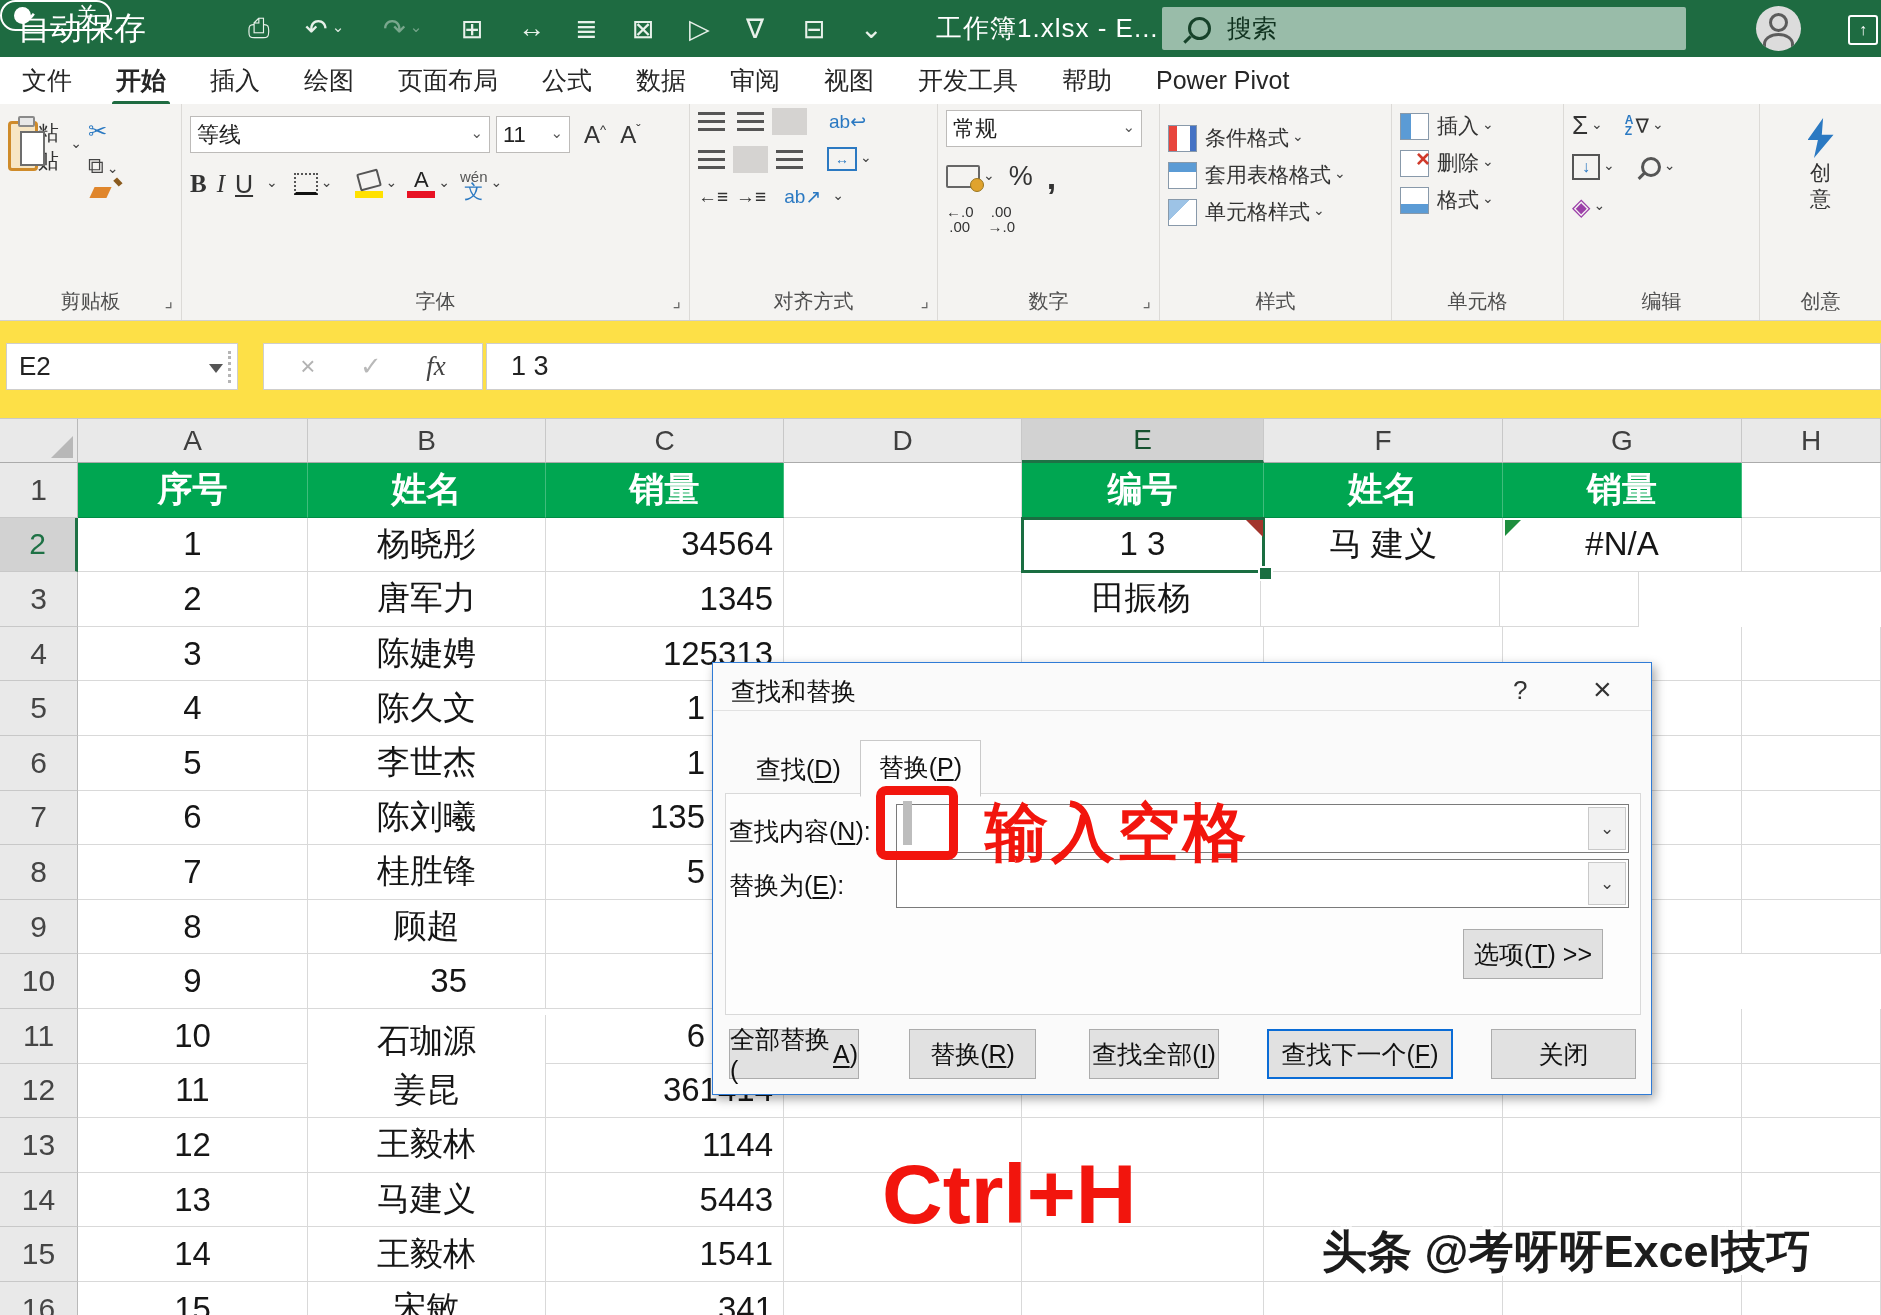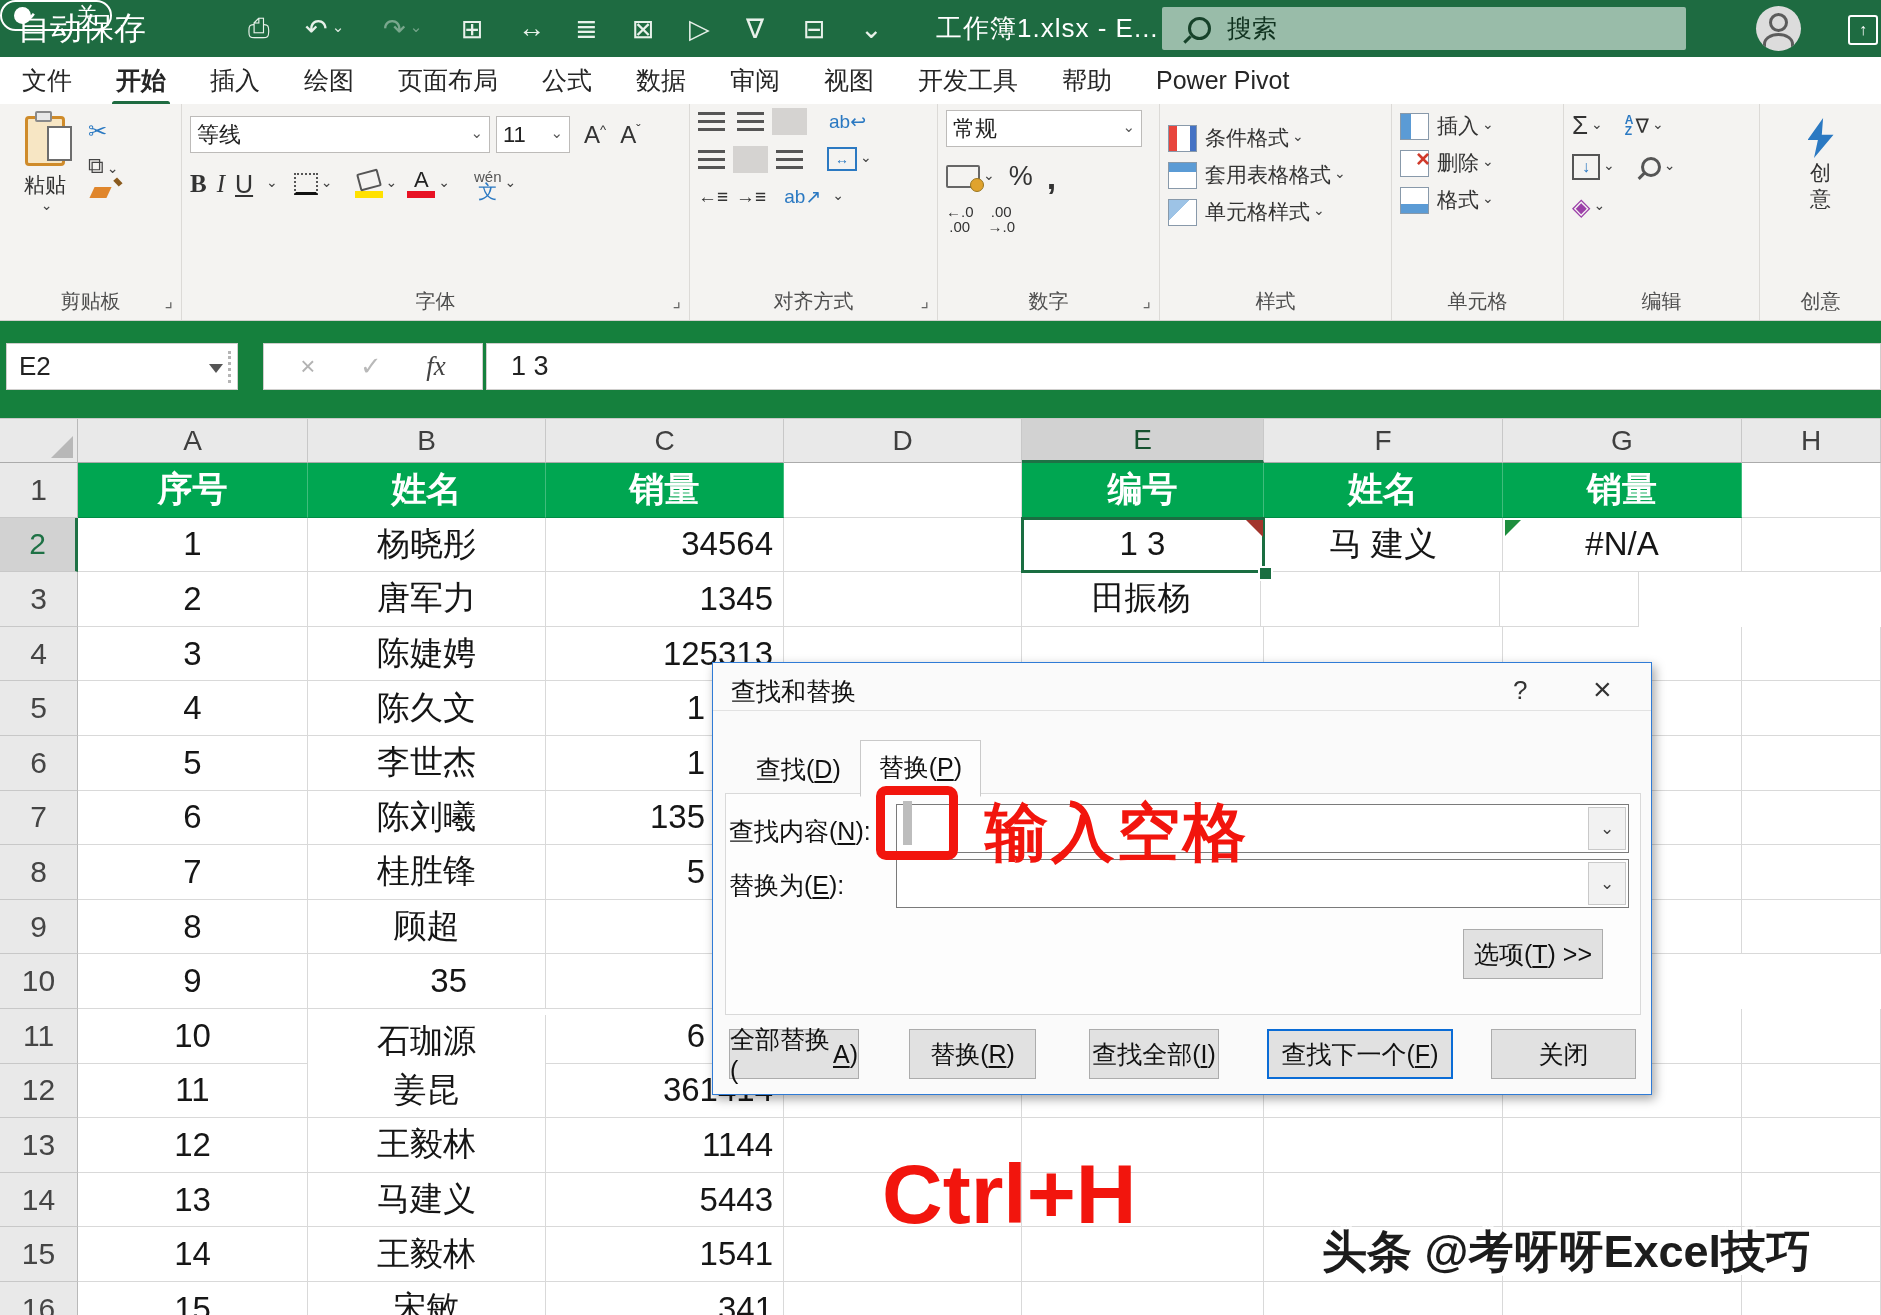--- a/index.html
+++ b/index.html
@@ -41,21 +41,21 @@
   .rg-content{flex:1;padding:10px 8px 0 8px;box-sizing:border-box;}
   .rg-label{height:32px;text-align:center;font-size:20px;color:#4e4e4e;position:relative;}
   .launcher{position:absolute;right:8px;top:2px;font-size:18px;color:#666;}
   .combo{background:#fff;border:1px solid #bdbbb9;height:37px;display:flex;align-items:center;box-sizing:border-box;
          font-size:22px;color:#222;padding:0 6px;justify-content:space-between;}
   .combo .chev2{color:#555;font-size:15px;}
   .rsmall{font-size:21px;color:#333;display:inline-flex;align-items:center;margin-right:10px;}
   .chev2{font-size:14px;color:#444;margin-left:3px;transform:translateY(-2px);}
   .rowline{display:flex;align-items:center;margin-top:9px;}
   
-  .paste-big{display:flex;flex-direction:column;align-items:center;width:74px;float:left;margin-right:6px;}
+  .paste-big{display:flex;flex-direction:row;align-items:center;width:74px;float:left;margin-right:6px;}
   .clip-ic{width:34px;height:44px;border:3px solid #cf8b2a;border-radius:4px;background:#f7e6c4;position:relative;margin-top:2px;}
   .clip-ic::before{content:"";position:absolute;top:-8px;left:7px;width:13px;height:7px;border:2px solid #8a8a8a;background:#e8e8e8;border-radius:2px;}
   .clip-ic::after{content:"";position:absolute;right:-10px;top:7px;width:21px;height:31px;background:#fff;border:2px solid #6d6d6d;}
   .paste-lab{font-size:21px;color:#333;margin-top:5px;}
   .clip-col{display:flex;flex-direction:column;margin-top:4px;gap:8px;}
   .ic-cut{color:#2b79c2;font-size:23px;}
   .ic-copy{color:#444;font-size:22px;}
   .brush{width:17px;height:11px;background:#e0862c;transform:skewX(-25deg);position:relative;margin-left:4px;}
   .brush::after{content:"";position:absolute;right:-9px;top:-7px;width:10px;height:4px;background:#8a5a1e;transform:rotate(35deg);}
   
@@ -99,21 +99,21 @@
   .az{font-size:12px;line-height:11px;white-space:pre;color:#2b79c2;font-weight:bold;margin-right:2px;}
   .funnel{color:#333;font-size:20px;}
   .filldown{width:24px;height:22px;border:2px solid #555;color:#2b79c2;font-size:16px;display:inline-flex;align-items:center;justify-content:center;}
   .mag2{width:14px;height:14px;border:3px solid #555;border-radius:50%;position:relative;display:inline-block;}
   .mag2::after{content:"";position:absolute;width:3px;height:8px;background:#555;left:-4px;top:12px;transform:rotate(45deg);}
   .eraser{color:#9b3fa8;font-size:24px;}
   
   .bolt{width:26px;height:40px;background:#2b79c2;clip-path:polygon(60% 0,0 55%,40% 55%,25% 100%,100% 42%,55% 42%);margin:4px auto 2px;}
   .ideas-lab{font-size:21px;color:#333;text-align:center;line-height:26px;white-space:pre-line;}
   
-  .fbar{position:absolute;left:0;top:321px;width:1881px;height:98px;background:#15803d;border-bottom:1px solid #c9c9c9;box-sizing:border-box;}
+  .fbar{position:absolute;left:0;top:321px;width:1881px;height:98px;background:#fde047;border-bottom:1px solid #c9c9c9;box-sizing:border-box;}
   .namebox{position:absolute;left:6px;top:22px;width:232px;height:47px;background:#fff;border:1px solid #cfcecc;box-sizing:border-box;
            display:flex;align-items:center;font-size:26px;color:#222;padding-left:12px;}
   .nb-arrow{position:absolute;right:14px;top:20px;width:0;height:0;border-left:7px solid transparent;border-right:7px solid transparent;border-top:9px solid #555;}
   .fb-dots{position:absolute;left:228px;top:30px;height:32px;border-left:3px dotted #b5b5b5;}
   .fxbox{position:absolute;left:263px;top:22px;width:220px;height:47px;background:#fff;border:1px solid #cfcecc;box-sizing:border-box;
          display:flex;align-items:center;justify-content:space-around;padding:0 14px;}
   .fx-x{color:#b3b3b3;font-size:26px;}
   .fx-check{color:#b9b9b9;font-size:26px;}
   .fx-fx{font-family:"Liberation Serif",serif;font-style:italic;font-size:27px;color:#444;}
   .fcontent{position:absolute;left:486px;top:22px;width:1395px;height:47px;background:#fff;border:1px solid #cfcecc;box-sizing:border-box;
@@ -267,21 +267,21 @@
               </span>
               <span class="chev2">⌄</span>
             </span>
           <span class="rsmall">
             <span class="fcol-ic">
                 <span class="a">A</span>
                 <span class="bar"></span>
               </span>
               <span class="chev2">⌄</span>
             </span>
-          <span class="rsmall" style="margin-left:14px">
+          <span class="rsmall" style="">
             <span class="wen">
                 <span class="top">wén</span>
                 <span class="bot">文</span>
               </span>
               <span class="chev2">⌄</span>
             </span>
         </div>
       </div>
       <div class="rg-label"><span>字体</span>
         <span class="launcher">⌟</span></div>

